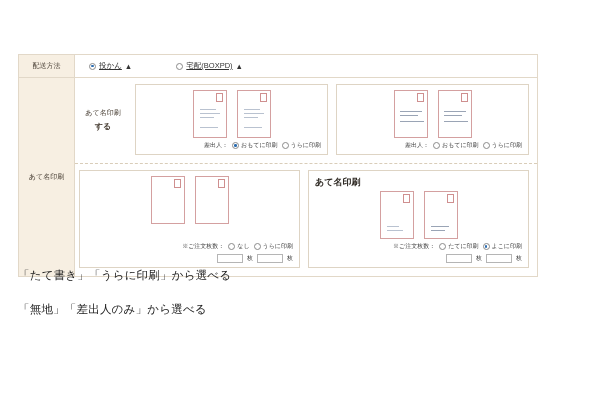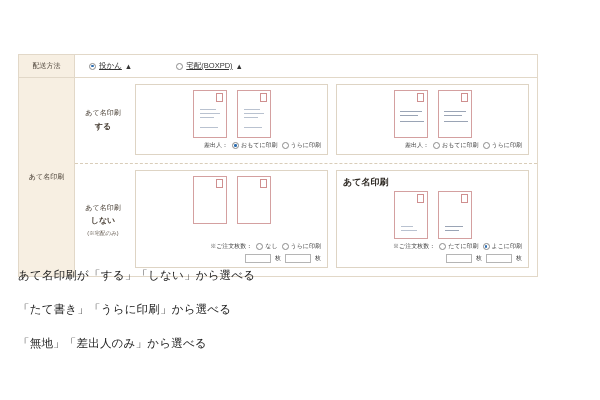--- a/index.html
+++ b/index.html
@@ -334,25 +334,20 @@
                 <span class="radio"></span>
                 <span>うらに印刷</span>
               </label>
             </div>
           </div>
 
         </div>
       </div>
 
       <div class="sub-row">
-        <div class="sub-th">
-          <span>あて名印刷</span>
-          <span class="big">しない</span>
-          <span class="tiny">(※宅配のみ)</span>
-        </div>
         <div class="cards">
 
           <div class="card">
             <div class="thumbs">
               <div class="pc">
                 <span class="stamp"></span>
               </div>
               <div class="pc">
                 <span class="stamp"></span>
               </div>
@@ -410,16 +405,15 @@
           </div>
 
         </div>
       </div>
 
     </div>
   </div>
 </div>
 
 <div class="notes">
-  <div class="note">あて名印刷が「する」「しない」から選べる</div>
   <div class="note">「たて書き」「うらに印刷」から選べる</div>
   <div class="note">「無地」「差出人のみ」から選べる</div>
 </div>
 
 </body></html>

